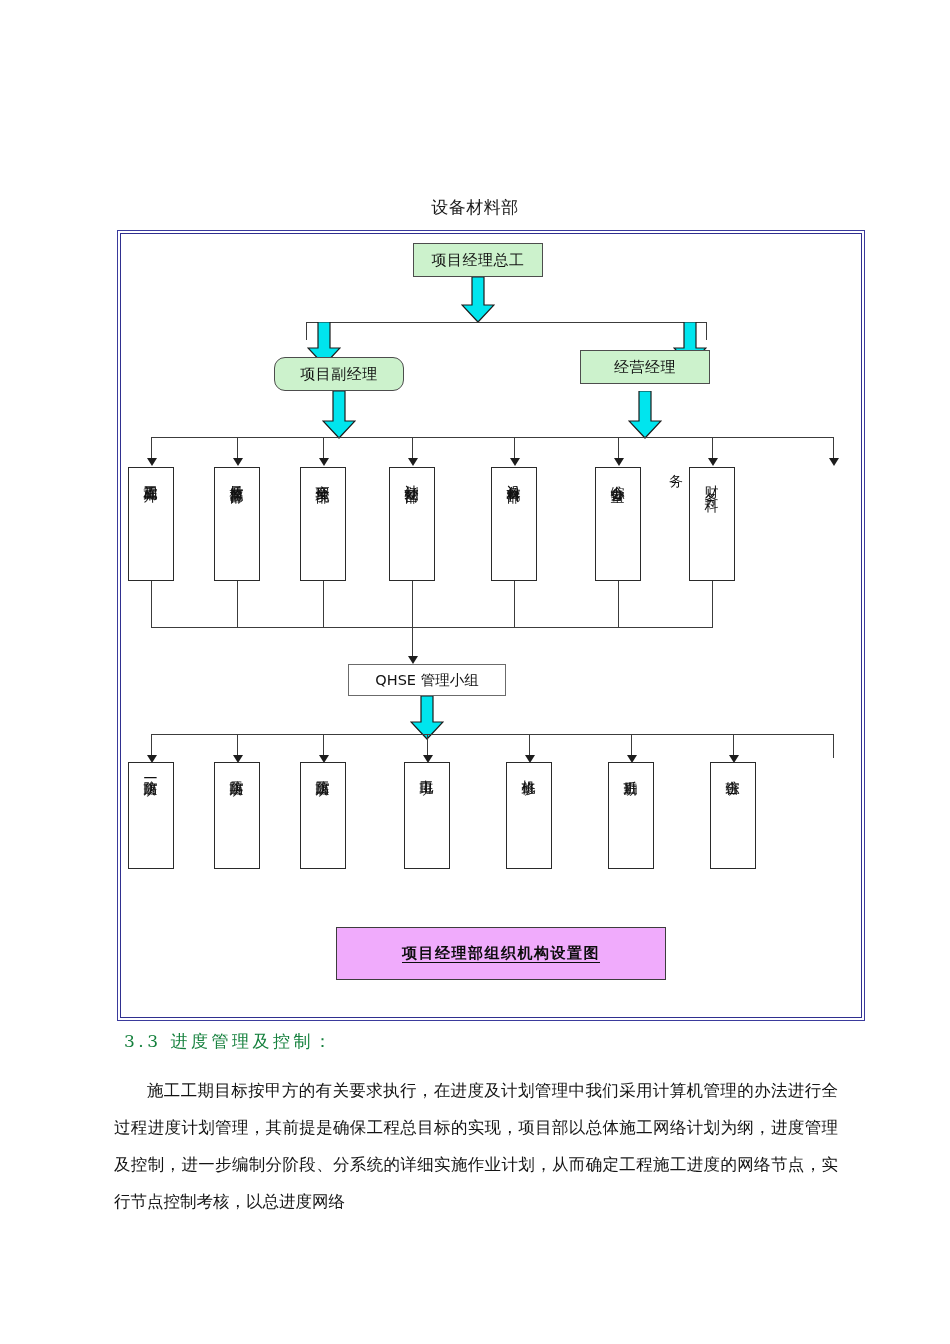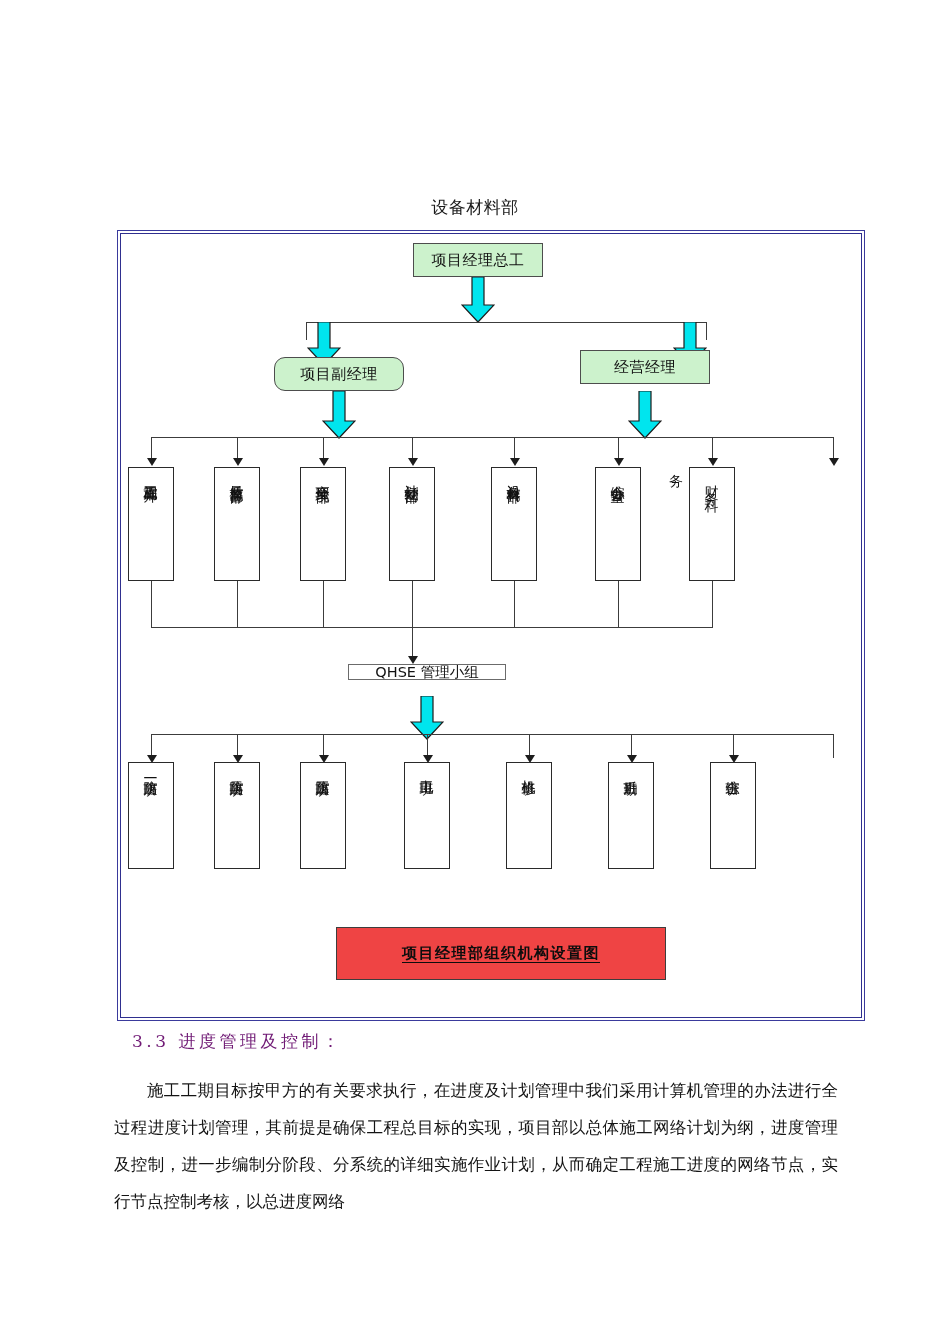--- a/index.html
+++ b/index.html
@@ -100,21 +100,21 @@
     position: absolute;
     font-family: "DejaVu Sans", "Liberation Sans", sans-serif;
     font-size: 14px;
     color: #111111;
   }
 
   
   .caption-box {
     position: absolute;
     box-sizing: border-box;
-    background: #ef4444;
+    background: #f0abfc;
     border: 1px solid #3d3d3d;
     display: flex;
     align-items: center;
     justify-content: center;
   }
   .caption-box .cap-text {
     font-family: "DejaVu Serif", "Liberation Serif", serif;
     font-weight: bold;
     font-size: 15px;
     letter-spacing: 1.5px;
@@ -147,26 +147,26 @@
 
   
   .block-arrow {
     position: absolute;
   }
   .block-arrow svg { display: block; }
 
   
   .section-heading {
     position: absolute;
-    left: 132px;
+    left: 124px;
     top: 1030px;
     font-family: "DejaVu Serif", "Liberation Serif", serif;
     font-size: 17px;
     letter-spacing: 3.5px;
-    color: #701a75;
+    color: #15803d;
   }
 
   .body-copy {
     position: absolute;
     left: 114px;
     top: 1072px;
     width: 724px;
     font-family: "DejaVu Serif", "Liberation Serif", serif;
     font-size: 16.5px;
     line-height: 37px;
@@ -277,21 +277,21 @@
     <div class="vline" style="left:116px; top:347px; height:46px;"></div>
     <div class="vline" style="left:202px; top:347px; height:46px;"></div>
     <div class="vline" style="left:291px; top:347px; height:46px;"></div>
     <div class="vline" style="left:393px; top:347px; height:46px;"></div>
     <div class="vline" style="left:497px; top:347px; height:46px;"></div>
     <div class="vline" style="left:591px; top:347px; height:46px;"></div>
     <div class="hline" style="left:30px; top:393px; width:562px;"></div>
     <div class="vline" style="left:291px; top:393px; height:33px;"></div>
     <div class="arrowhead" style="left:287px; top:422px;"></div>
 
-    <div class="node node-white" style="left:227px; top:430px; width:158px; height:16px;">
+    <div class="node node-white" style="left:227px; top:430px; width:158px; height:32px;">
       <span>QHSE 管理小组</span>
     </div>
 
     <div class="block-arrow" style="left:289px; top:462px; width:34px; height:44px;">
       <svg width="34" height="44" viewBox="0 0 34 44">
         <polygon points="11,0 23,0 23,26 33,26 17,43 1,26 11,26" fill="#00e5ee" stroke="#1c1c1c" stroke-width="1.2"></polygon>
       </svg>
     </div>
 
     <div class="hline" style="left:30px; top:500px; width:682px;"></div>

